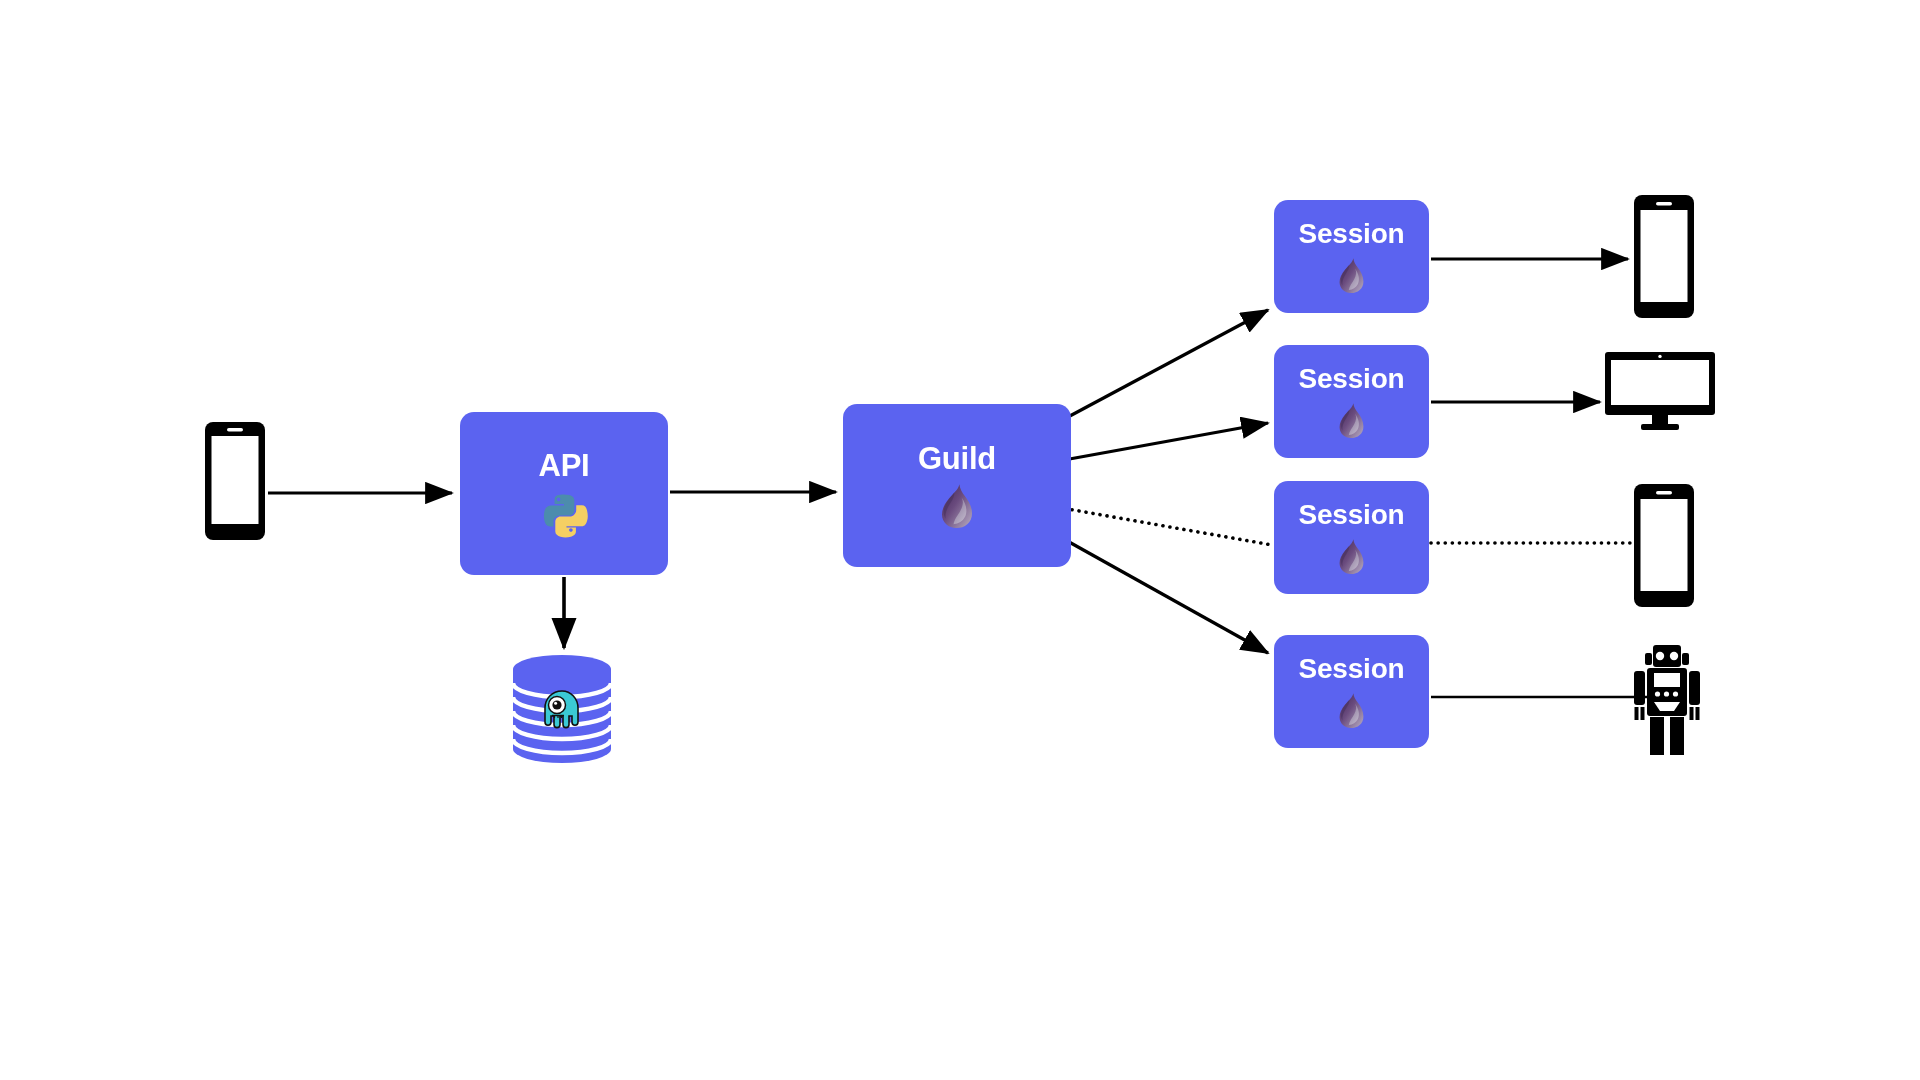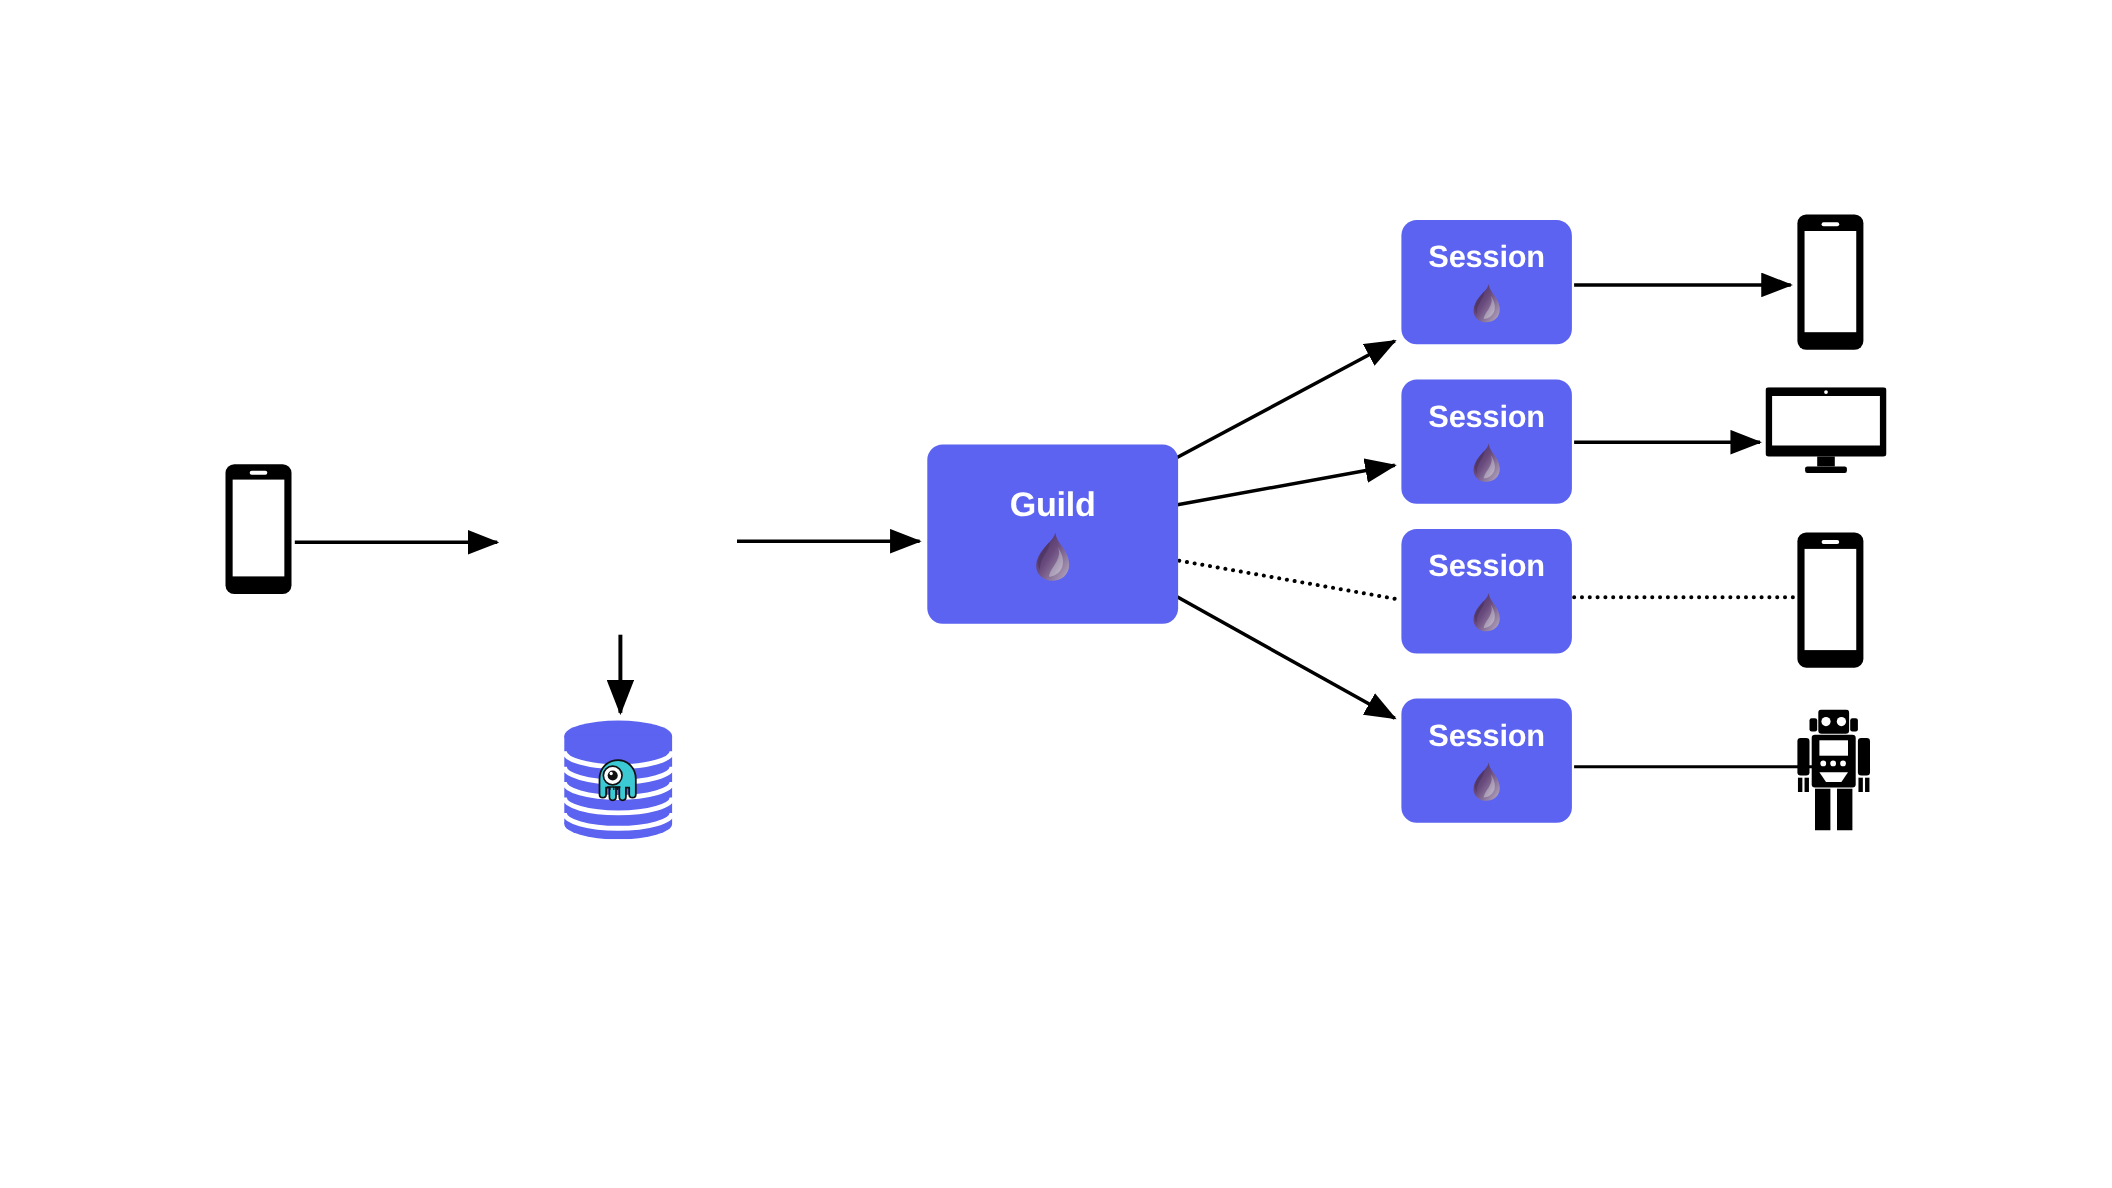--- a/index.html
+++ b/index.html
@@ -98,20 +98,29 @@
 
     <line x1="1431" y1="697" x2="1660" y2="697" stroke="#000000" stroke-width="2.6"></line>
   </svg>
 
   <svg class="device-icon" style="left:204px; top:421px;" width="62" height="120" viewBox="0 0 62 120">
     <rect x="1" y="1" width="60" height="118" rx="8" ry="8" fill="#000000"></rect>
     <rect x="7.5" y="15" width="47" height="88" fill="#ffffff"></rect>
     <rect x="23" y="7" width="16" height="3.6" rx="1.8" fill="#ffffff"></rect>
   </svg>
 
+  <div class="node-box" style="left:460px; top:412px; width:208px; height:163px;">
+    <span class="node-label lg">API</span>
+    <svg class="node-logo" width="48" height="48" viewBox="0 0 64 64">
+
+      <path fill="#4C8CAD" d="M31.6 6c-3.2 0-6 .3-8.2 1-3.3 1-4 3-4 6.8v5h12.6v1.8H14.6c-4 0-7.4 2.4-8.5 7-1.2 5.2-1.3 8.5 0 14 1 4 3.3 7 7.2 7h4.6v-6.1c0-4.5 3.9-8.5 8.5-8.5h12.5c3.8 0 6.9-3.1 6.9-7V13.8c0-3.7-3.1-6.5-6.9-7.1C36.6 6.3 34.2 6 31.6 6zm-6.8 4.1c1.3 0 2.4 1.1 2.4 2.4s-1.1 2.4-2.4 2.4-2.4-1.1-2.4-2.4 1.1-2.4 2.4-2.4z"></path>
+
+      <path fill="#F5CF63" d="M48.3 20.6v5.9c0 4.7-4 8.7-8.5 8.7H27.3c-3.7 0-6.9 3.2-6.9 7v13.1c0 3.7 3.2 5.9 6.9 7 4.3 1.3 8.5 1.5 13.7 0 3.4-1 6.9-3 6.9-7v-5.2H35.3v-1.8h20.5c4 0 5.5-2.8 6.9-7 1.4-4.3 1.3-8.4 0-14-.9-4-2.9-7-6.9-7h-7.5zm-7.1 30.3c1.3 0 2.4 1.1 2.4 2.4s-1.1 2.4-2.4 2.4-2.4-1.1-2.4-2.4 1.1-2.4 2.4-2.4z"></path>
+    </svg>
+  </div>
 
   <svg class="db-icon" style="left:511px; top:653px;" width="102" height="110" viewBox="0 0 102 110">
     <g fill="#5B63F0">
       <ellipse cx="51" cy="16" rx="49" ry="14"></ellipse>
       <rect x="2" y="16" width="98" height="80"></rect>
       <ellipse cx="51" cy="96" rx="49" ry="14"></ellipse>
     </g>
 
     <g fill="none" stroke="#ffffff" stroke-width="4.5">
       <path d="M2 30 A49 14 0 0 0 100 30"></path>

